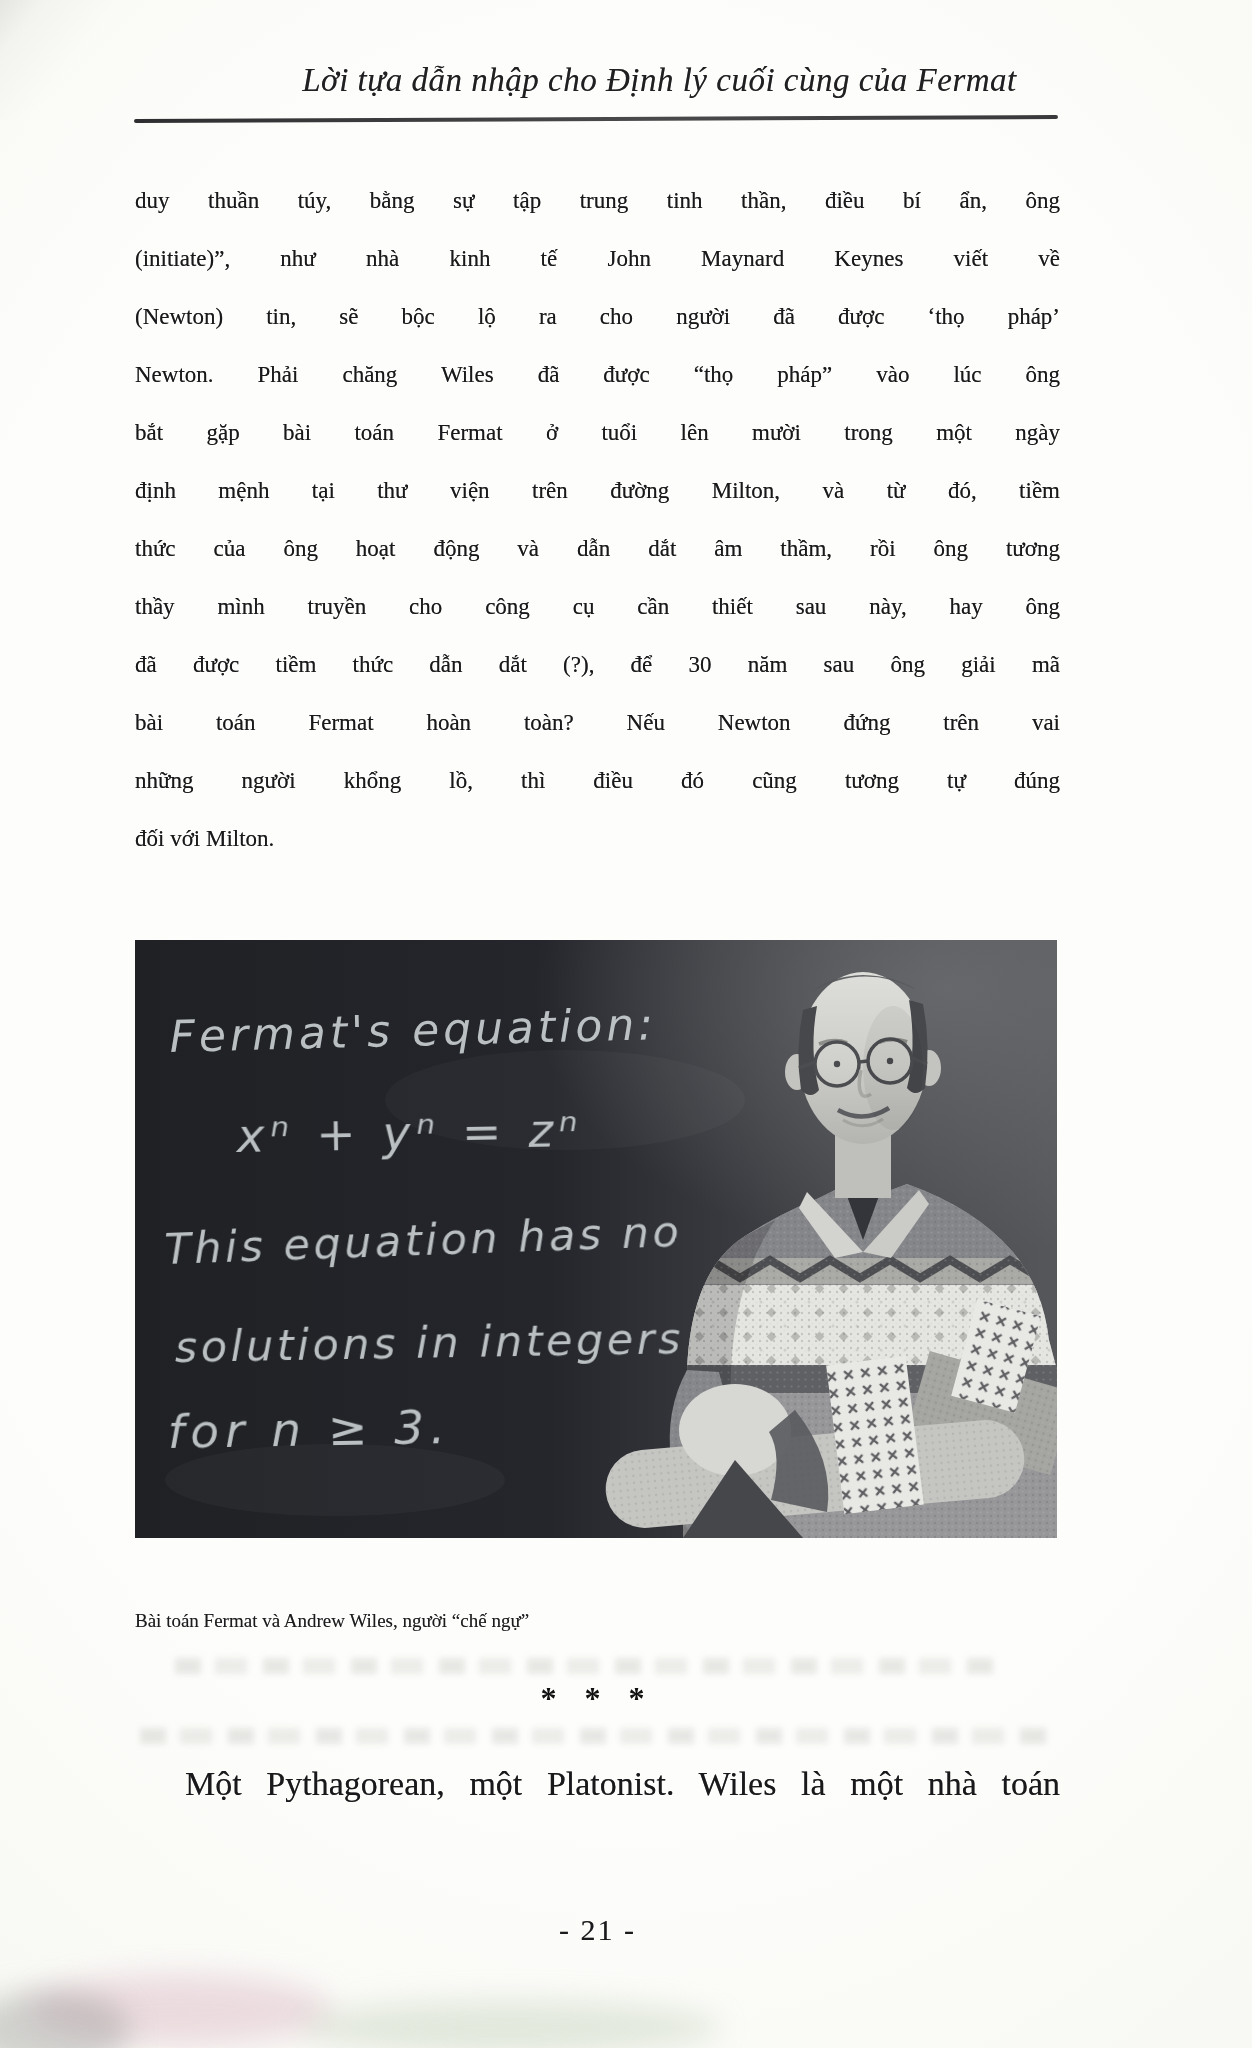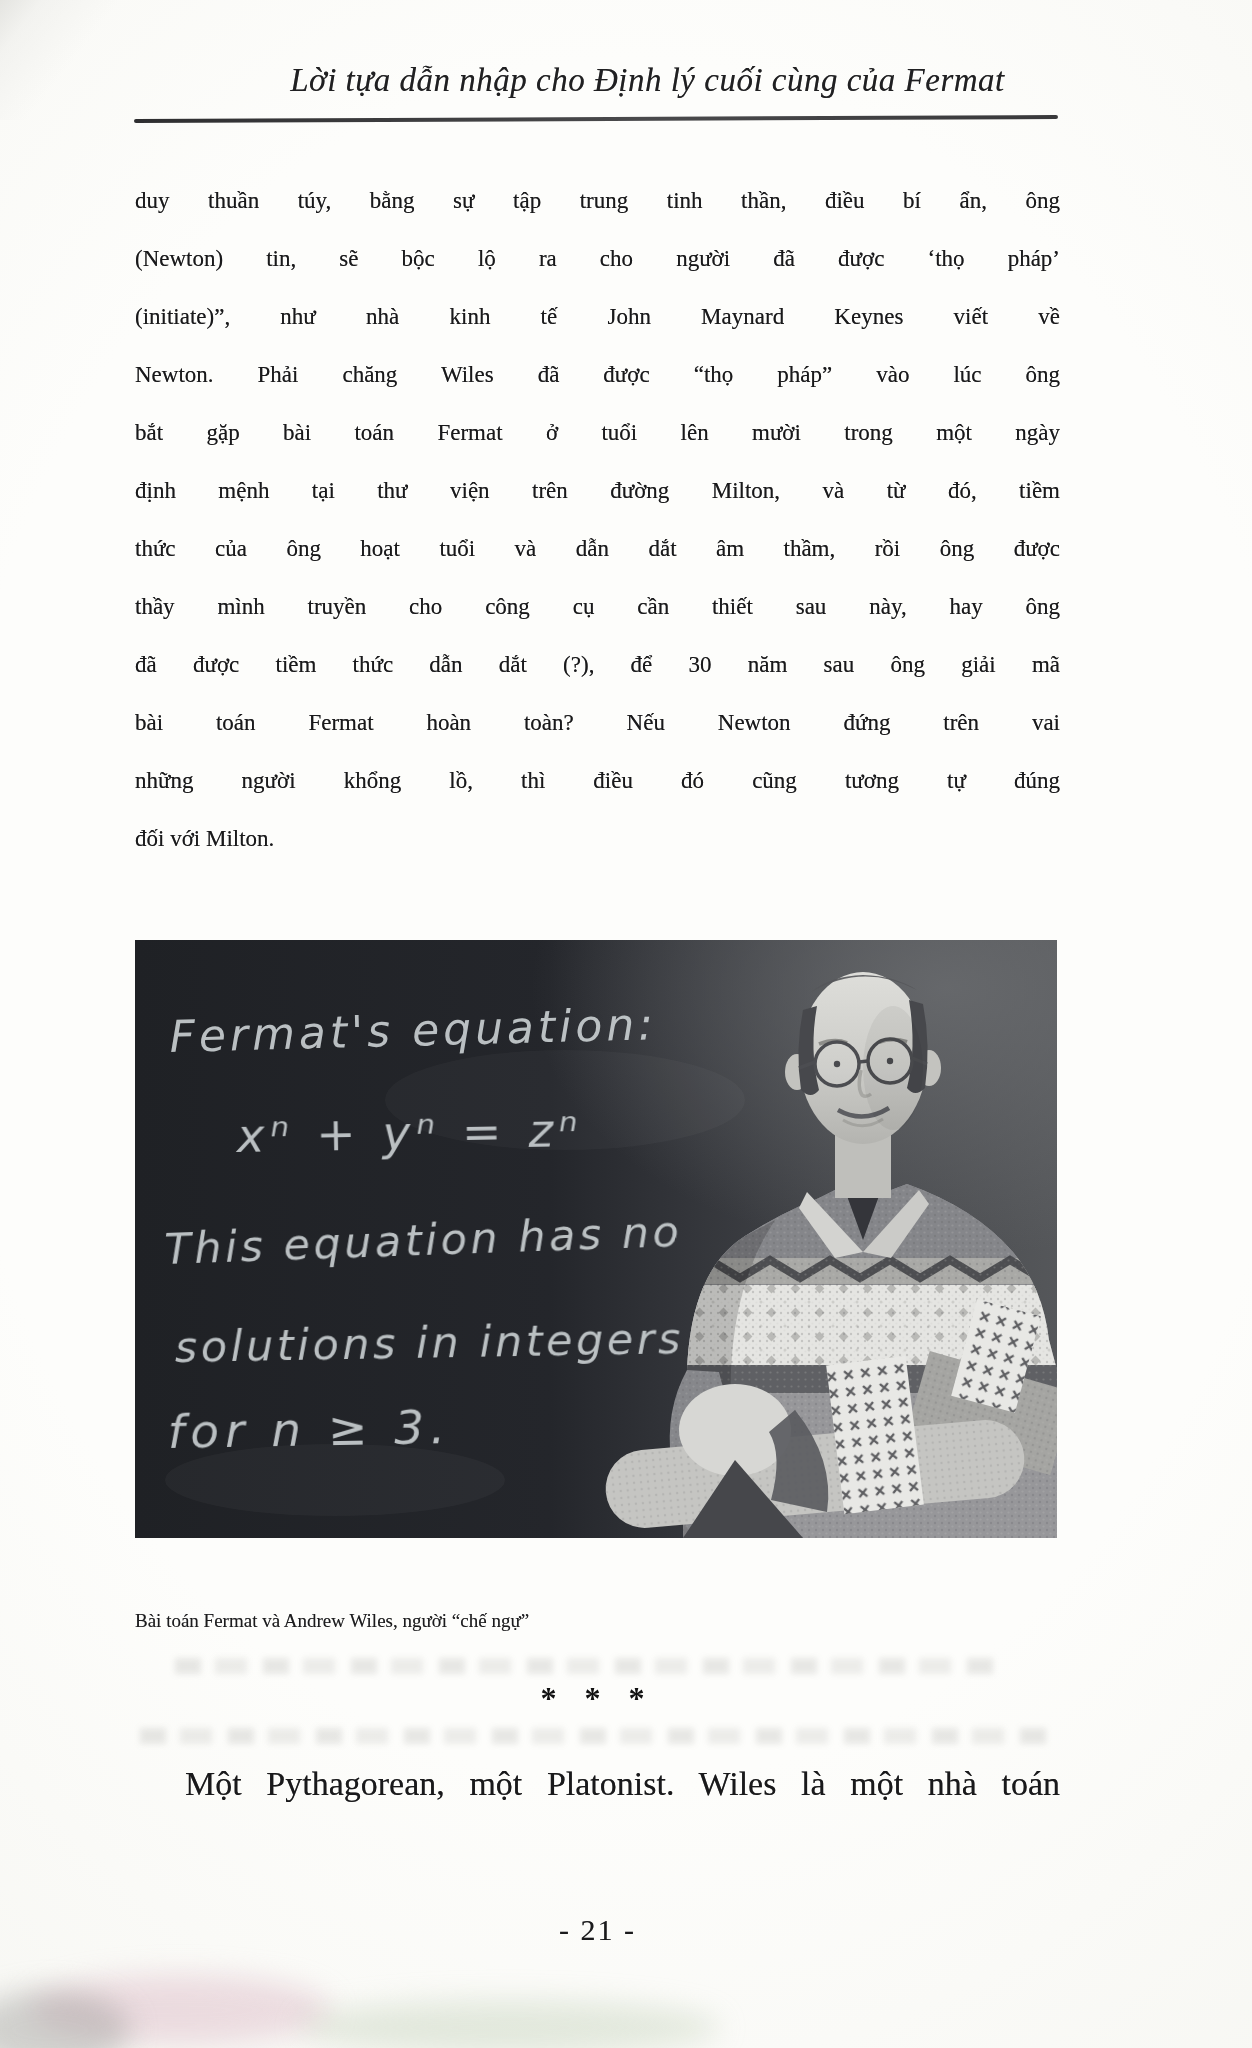--- a/index.html
+++ b/index.html
@@ -19,21 +19,21 @@
     position:absolute;left:0;top:0;width:220px;height:120px;
     background:linear-gradient(128deg,#d3d3cf 0px,#ededea 34px,rgba(255,255,255,0) 95px);
     opacity:.55;
   }
   .smudge{position:absolute;filter:blur(14px);border-radius:50%;}
   .smudge.pink{left:30px;top:1975px;width:300px;height:70px;background:rgba(214,172,186,.38);}
   .smudge.green{left:300px;top:2000px;width:420px;height:55px;background:rgba(178,198,168,.33);}
   .smudge.gray{left:-30px;top:1990px;width:160px;height:80px;background:rgba(150,150,148,.4);}
 
   .running-head{
-    position:absolute;left:185px;top:60px;width:925px;
+    position:absolute;left:197px;top:60px;width:925px;
     font-style:italic;font-size:33px;line-height:40px;
     letter-spacing:.5px;text-align:center;color:#202022;
     text-shadow:0 0 .5px rgba(0,0,0,.45);
   }
   .head-rule{
     position:absolute;left:134px;top:117px;width:924px;height:4px;
     background:linear-gradient(90deg,#2e2e30,#4a4a4c 55%,#39393b);
     transform:rotate(-.25deg);
     border-radius:2px;
   }
@@ -91,26 +91,26 @@
   <div class="corner-curl"></div>
   <div class="smudge pink"></div>
   <div class="smudge green"></div>
   <div class="smudge gray"></div>
 
   <div class="running-head">Lời tựa dẫn nhập cho Định lý cuối cùng của Fermat</div>
   <div class="head-rule"></div>
 
   <div class="body-text">
     <div class="bline">duy thuần túy, bằng sự tập trung tinh thần, điều bí ẩn, ông</div>
+    <div class="bline">(initiate)”, như nhà kinh tế John Maynard Keynes viết về</div>
     <div class="bline">(Newton) tin, sẽ bộc lộ ra cho người đã được ‘thọ pháp’</div>
-    <div class="bline">(initiate)”, như nhà kinh tế John Maynard Keynes viết về</div>
     <div class="bline">Newton. Phải chăng Wiles đã được “thọ pháp” vào lúc ông</div>
     <div class="bline">bắt gặp bài toán Fermat ở tuổi lên mười trong một ngày</div>
     <div class="bline">định mệnh tại thư viện trên đường Milton, và từ đó, tiềm</div>
-    <div class="bline">thức của ông hoạt tuổi và dẫn dắt âm thầm, rồi ông được</div>
+    <div class="bline">thức của ông hoạt động và dẫn dắt âm thầm, rồi ông tương</div>
     <div class="bline">thầy mình truyền cho công cụ cần thiết sau này, hay ông</div>
     <div class="bline">đã được tiềm thức dẫn dắt (?), để 30 năm sau ông giải mã</div>
     <div class="bline">bài toán Fermat hoàn toàn? Nếu Newton đứng trên vai</div>
     <div class="bline">những người khổng lồ, thì điều đó cũng tương tự đúng</div>
     <div class="bline endpara">đối với Milton.</div>
   </div>
 
   <div class="photo">
     <svg viewBox="0 0 922 598" width="922" height="598">
       <defs>

